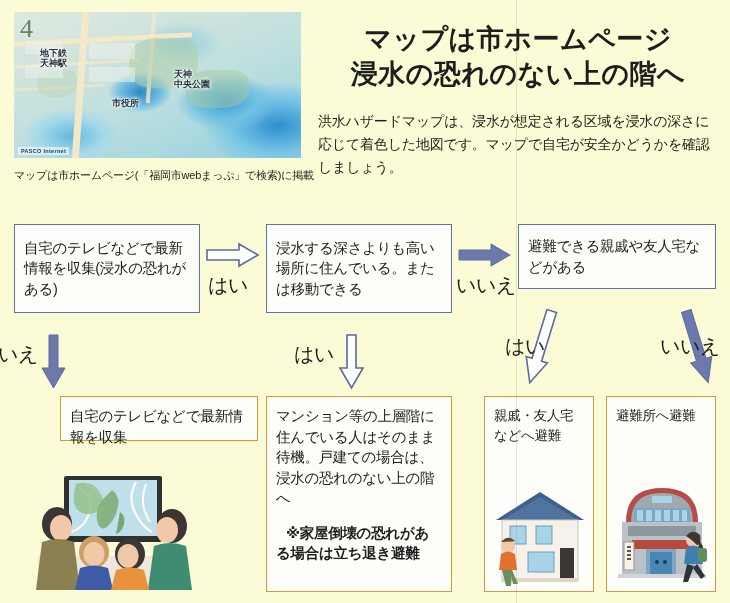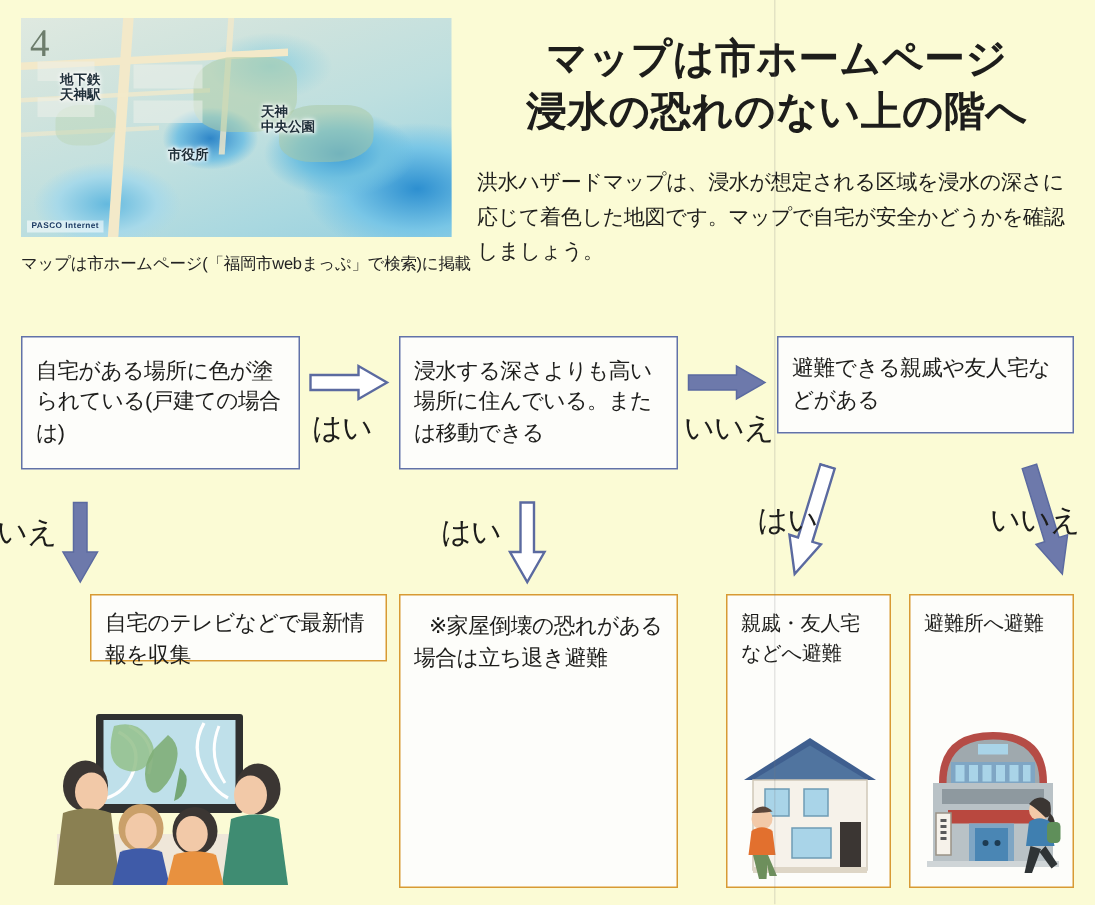--- a/index.html
+++ b/index.html
@@ -134,21 +134,21 @@
 
   <div class="hdr">
     <h1>
       <span>マップは市ホームページ</span><br>
       <span>浸水の恐れのない上の階へ</span>
     </h1>
     <p>洪水ハザードマップは、浸水が想定される区域を浸水の深さに応じて着色した地図です。マップで自宅が安全かどうかを確認しましょう。</p>
   </div>
 
   <div class="box qbox q1">
-    <div class="txt">自宅がある場所に色が塗られている(戸建ての場合は)</div>
+    <div class="txt">自宅のテレビなどで最新情報を収集(浸水の恐れがある)</div>
   </div>
   <div class="box qbox q3">
     <div class="txt">避難できる親戚や友人宅などがある</div>
   </div>
   <div class="box qbox q2">
     <div class="txt">浸水する深さよりも高い場所に住んでいる。または移動できる</div>
   </div>
 
   <svg class="arr arr-h1" viewBox="0 0 54 26">
     <polygon points="1,8 33,8 33,2 52,13 33,24 33,18 1,18" fill="#ffffff" stroke="#5b6aa0" stroke-width="1.6"></polygon>
@@ -207,21 +207,22 @@
     <ellipse cx="70" cy="84" rx="15" ry="16" fill="#caa06a"></ellipse>
     <ellipse cx="70" cy="86" rx="10.5" ry="12" fill="#f2c9a8"></ellipse>
     <path d="M56 100 q14 -5 28 0 l5 22 h-38Z" fill="#3f5ba8"></path>
 
     <ellipse cx="106" cy="86" rx="15" ry="16" fill="#3b3633"></ellipse>
     <ellipse cx="104" cy="88" rx="10.5" ry="12" fill="#f2c9a8"></ellipse>
     <path d="M92 102 q14 -5 28 0 l5 20 h-38Z" fill="#e8913f"></path>
   </svg>
 
   <div class="box abox a2">
-    <div class="txt" style="margin-top:2px;text-indent:10px;">※家屋倒壊の恐れがある場合は立ち退き避難</div>
+    <div class="txt">マンション等の上層階に住んでいる人はそのまま待機。戸建ての場合は、浸水の恐れのない上の階へ</div>
+    <div class="txt" style="margin-top:14px;text-indent:10px;font-weight:bold;">※家屋倒壊の恐れがある場合は立ち退き避難</div>
   </div>
 
   <div class="box abox a3">
     <div class="txt">親戚・友人宅などへ避難</div>
   </div>
 
   <svg class="ill ill-house" viewBox="0 0 96 100">
     <polygon points="48,6 92,34 4,34" fill="#3f5f8f"></polygon>
     <polygon points="48,11 86,34 10,34" fill="#50749f"></polygon>
     <rect x="10" y="34" width="76" height="60" fill="#f6f2ea" stroke="#cfc7b8"></rect>

